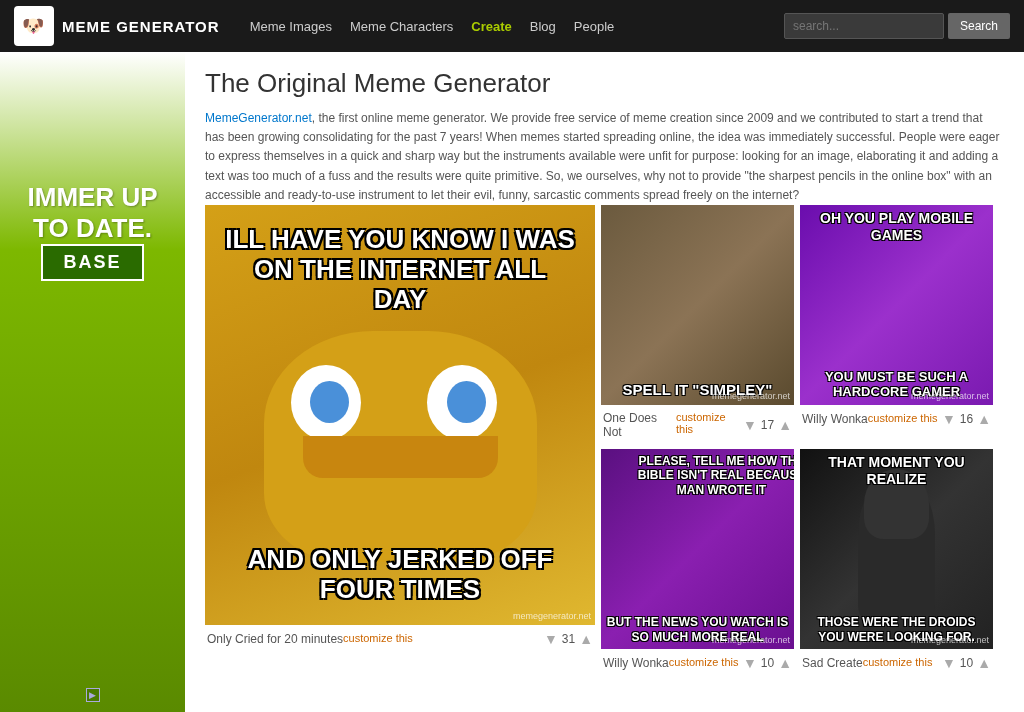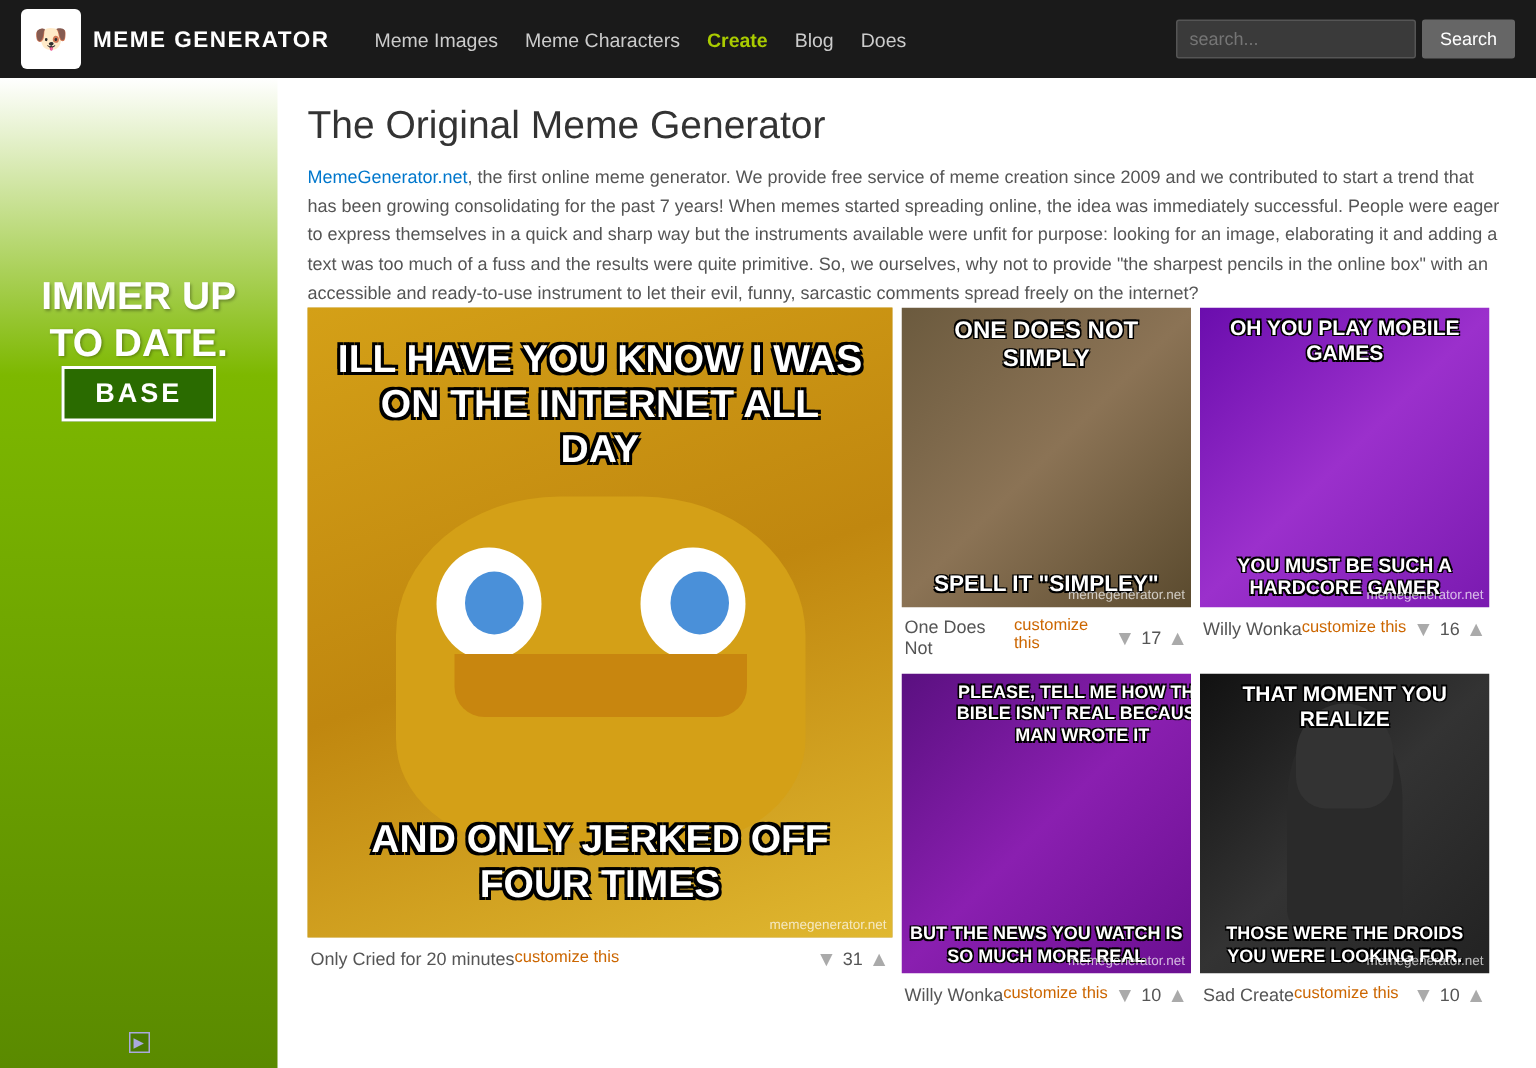--- a/index.html
+++ b/index.html
@@ -292,21 +292,21 @@
 <div id="header">
   <div id="logo-area">
     <div id="logo-icon">🐶</div>
     <div id="logo-text">MEME GENERATOR</div>
   </div>
   <nav id="nav">
     <a class="nav-item">Meme Images</a>
     <a class="nav-item">Meme Characters</a>
     <a class="nav-item active">Create</a>
     <a class="nav-item">Blog</a>
-    <a class="nav-item">Does</a>
+    <a class="nav-item">People</a>
   </nav>
   <div id="search-area">
     <input id="search-input" type="text" placeholder="search..." style="">
     <button id="search-button">Search</button>
   </div>
 </div>
 
 <div id="main-wrap">
 
   <div id="sidebar">
@@ -357,21 +357,20 @@
       </div>
 
       <div id="right-col">
 
         <div id="right-top-row">
 
           <div class="meme-cell small">
             <div class="meme-image-container" style="width:193px;height:200px;position:relative;">
               <div style="width:100%;height:100%;background:linear-gradient(135deg,#6b5a3e,#8b7355,#5a4a2e);"></div>
               <div class="meme-img" style="position:absolute;top:0;left:0;width:100%;height:100%;background:transparent;flex-direction:column;justify-content:space-between;">
-                <div class="meme-boromir-text top" style="font-size:16px;text-align:center;padding:6px;color:#fff;text-shadow:1px 1px 0 #000,-1px -1px 0 #000,1px -1px 0 #000,-1px 1px 0 #000;font-family:Impact,Arial,sans-serif;font-weight:900;">ONE DOES NOT SIMPLY</div>
                 <div class="meme-boromir-text bottom" style="font-size:15px;text-align:center;padding:6px;color:#fff;text-shadow:1px 1px 0 #000,-1px -1px 0 #000,1px -1px 0 #000,-1px 1px 0 #000;font-family:Impact,Arial,sans-serif;font-weight:900;">SPELL IT "SIMPLEY"</div>
               </div>
               <div class="watermark">memegenerator.net</div>
             </div>
             <div class="meme-footer">
               <div class="meme-footer-left">
                 <span class="meme-name">One Does Not</span>
                 <a class="meme-customize">customize this</a>
               </div>
               <div class="meme-votes">

